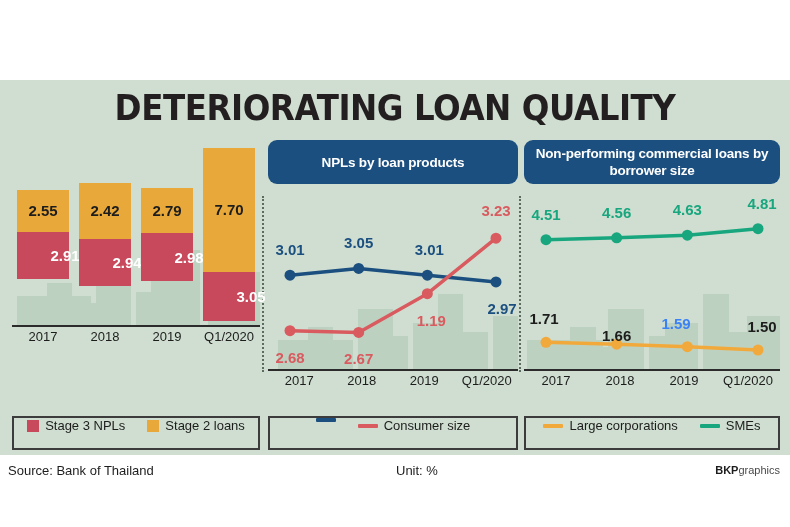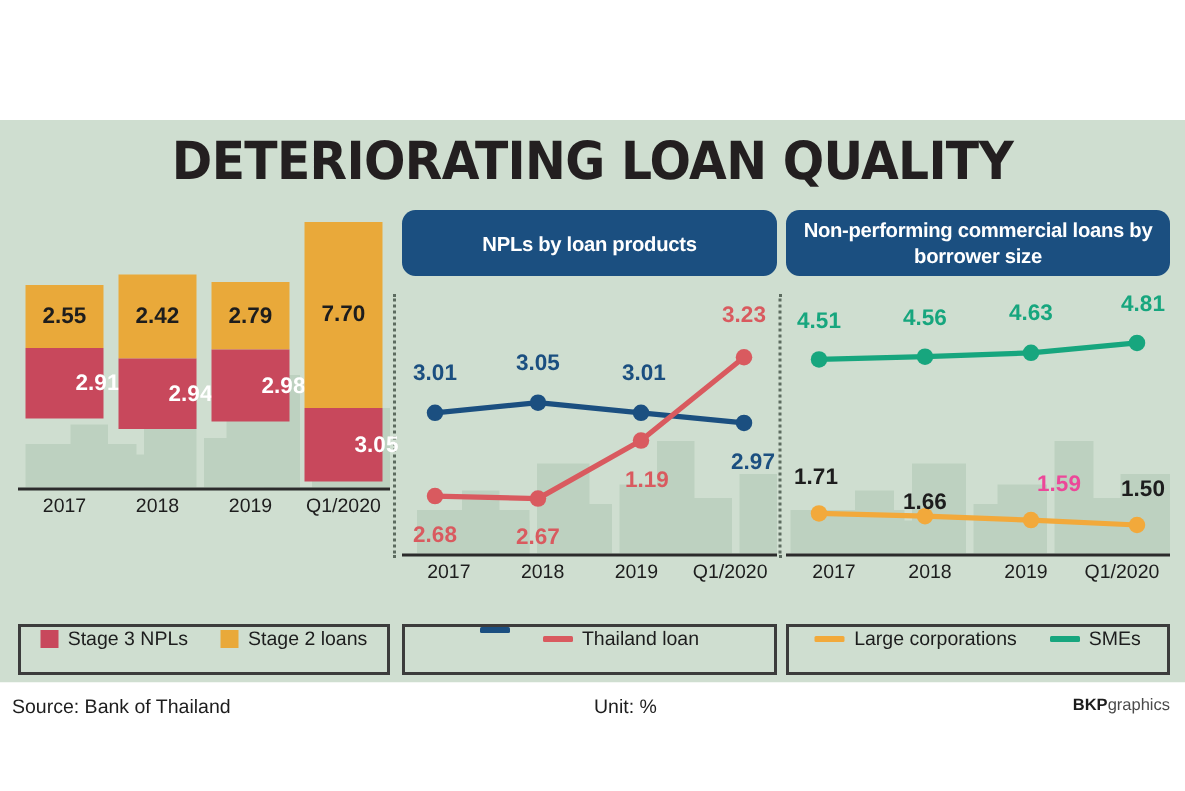--- a/index.html
+++ b/index.html
@@ -230,21 +230,21 @@
           <span>Q1/2020</span>
         </div>
     </div>
 
     <div class="legend" id="lg2">
         <div class="lg">
           <span class="dash" style="background: rgb(27, 79, 128);"></span>
         </div>
         <div class="lg">
           <span class="dash" style="background: rgb(217, 90, 95);"></span>
-          <span>Thailand loan</span>
+          <span>Consumer size</span>
         </div>
       </div>
   </div>
 
   <div class="panel p3">
     <div class="phead two">Non-performing commercial loans by borrower size</div>
 
     <div class="plot">
       <div class="sky" id="sky3">
           <i style="left: 2.56px; width: 76.8px; height: 28.6px;"></i>
@@ -265,21 +265,21 @@
             <circle cx="163.33333333333331" cy="158.7" r="5.5" fill="#f2a93b"></circle>
             <circle cx="234" cy="162" r="5.5" fill="#f2a93b"></circle>
             <path d="M22 51.63333333333334 L92.66666666666666 49.80000000000001 L163.33333333333331 47.23333333333332 L234 40.633333333333354" fill="none" stroke="#17a67e" stroke-width="3.5" stroke-linejoin="round" stroke-linecap="round"></path>
             <circle cx="22" cy="51.63333333333334" r="5.5" fill="#17a67e"></circle>
             <circle cx="92.66666666666666" cy="49.80000000000001" r="5.5" fill="#17a67e"></circle>
             <circle cx="163.33333333333331" cy="47.23333333333332" r="5.5" fill="#17a67e"></circle>
             <circle cx="234" cy="40.633333333333354" r="5.5" fill="#17a67e"></circle>
           </svg>
           <div class="lbl" style="color: rgb(29, 29, 29); left: 20px; top: 130.3px;">1.71</div>
           <div class="lbl" style="color: rgb(29, 29, 29); left: 92.6667px; top: 147px;">1.66</div>
-          <div class="lbl" style="color: #ec4899; left: 182px; top: 134.7px;">1.59</div>
+          <div class="lbl" style="color: #3b82f6; left: 152px; top: 134.7px;">1.59</div>
           <div class="lbl" style="color: rgb(29, 29, 29); left: 238px; top: 138px;">1.50</div>
           <div class="lbl" style="color: rgb(23, 166, 126); left: 22px; top: 25.6333px;">4.51</div>
           <div class="lbl" style="color: rgb(23, 166, 126); left: 92.6667px; top: 23.8px;">4.56</div>
           <div class="lbl" style="color: rgb(23, 166, 126); left: 163.333px; top: 21.2333px;">4.63</div>
           <div class="lbl" style="color: rgb(23, 166, 126); left: 238px; top: 14.6333px;">4.81</div>
         </div>
       <div class="axis"></div>
       <div class="xlabels" id="xl3">
           <span>2017</span>
           <span>2018</span>

